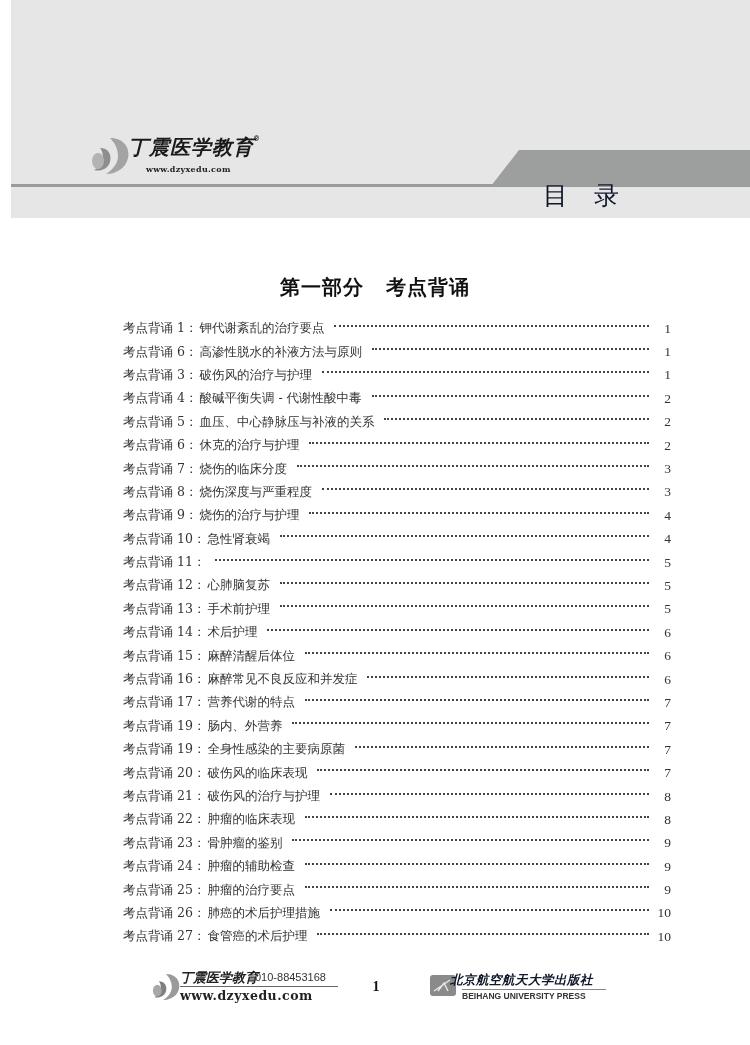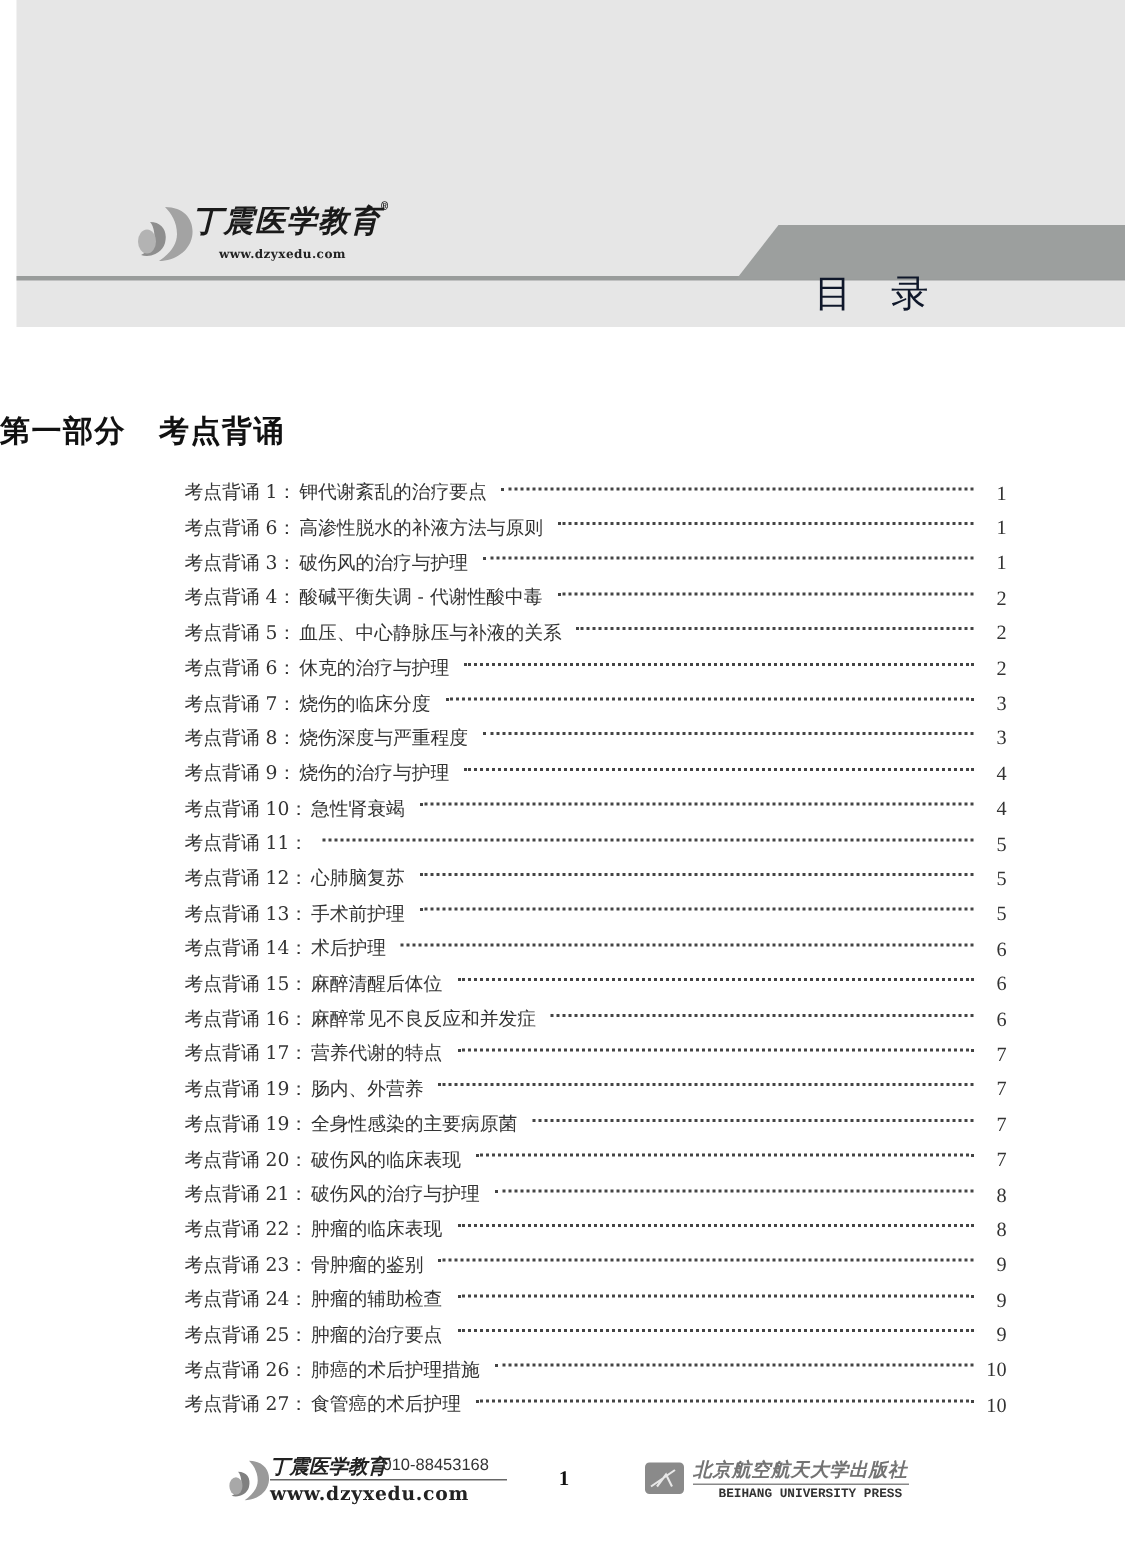--- a/index.html
+++ b/index.html
@@ -38,21 +38,21 @@
     }
     .brand-reg { font-size: 8px; vertical-align: top; font-style: normal; }
     .brand-url {
       position: absolute; left: 58px; top: 32px;
       font-family: "DejaVu Serif", serif; font-weight: bold; font-size: 8px; color: #222;
       letter-spacing: 0.3px;
     }
 
     
     .section-title {
-      position: absolute; left: 0; top: 274px; width: 750px; 
+      position: absolute; left: 0; top: 274px; width: 750px; text-align: center;
       font-family: "DejaVu Serif", "Liberation Serif", serif; font-weight: bold;
       font-size: 20px; color: #111; letter-spacing: 1px;
     }
     .section-title .gap { display: inline-block; width: 22px; }
 
     
     .toc { position: absolute; left: 123px; top: 317px; width: 548px; }
     .toc-row {
       display: flex; align-items: center; height: 23.4px;
       font-family: "DejaVu Serif", "Liberation Serif", serif; font-size: 12.5px; color: #333;
@@ -86,30 +86,29 @@
     .page-number {
       position: absolute; left: 366px; top: 979px; width: 20px; text-align: center;
       font-family: "Liberation Serif", serif; font-weight: bold; font-size: 14px; color: #111;
     }
     .footer-right { position: absolute; left: 428px; top: 970px; width: 180px; height: 36px; }
     .press-emblem {
       position: absolute; left: 2px; top: 5px; width: 26px; height: 21px;
       background: #8a8a8a; border-radius: 3px;
     }
     .press-name {
-      position: absolute; left: 34px; top: 2px;
-      font-family: Liberation Serif, serif; font-weight: bold; font-style: italic; font-size: 12.5px; color: #737373;
+      position: absolute; left: 22px; top: 2px;
+      font-family: Liberation Serif, serif; font-weight: bold; font-style: italic; font-size: 12.5px; color: #0f172a;
       white-space: nowrap; letter-spacing: 0.5px;
     }
     .press-rule { position: absolute; left: 34px; top: 19px; width: 144px; height: 1px; background: #888; }
     .press-en {
       position: absolute; left: 34px; top: 21px;
-      font-family: Liberation Mono, monospace; font-weight: bold; font-size: 8.5px; color: #333;
+      font-family: Liberation Sans, sans-serif; font-weight: bold; font-size: 8.5px; color: #333;
       white-space: nowrap;
-      margin-left: 17px;
     }
   </style>
 </head>
 <body>
 
 <div class="header-band"></div>
 <div class="header-rule"></div>
 
 <div class="brand">
   <svg class="brand-mark" viewBox="0 0 44 40">

